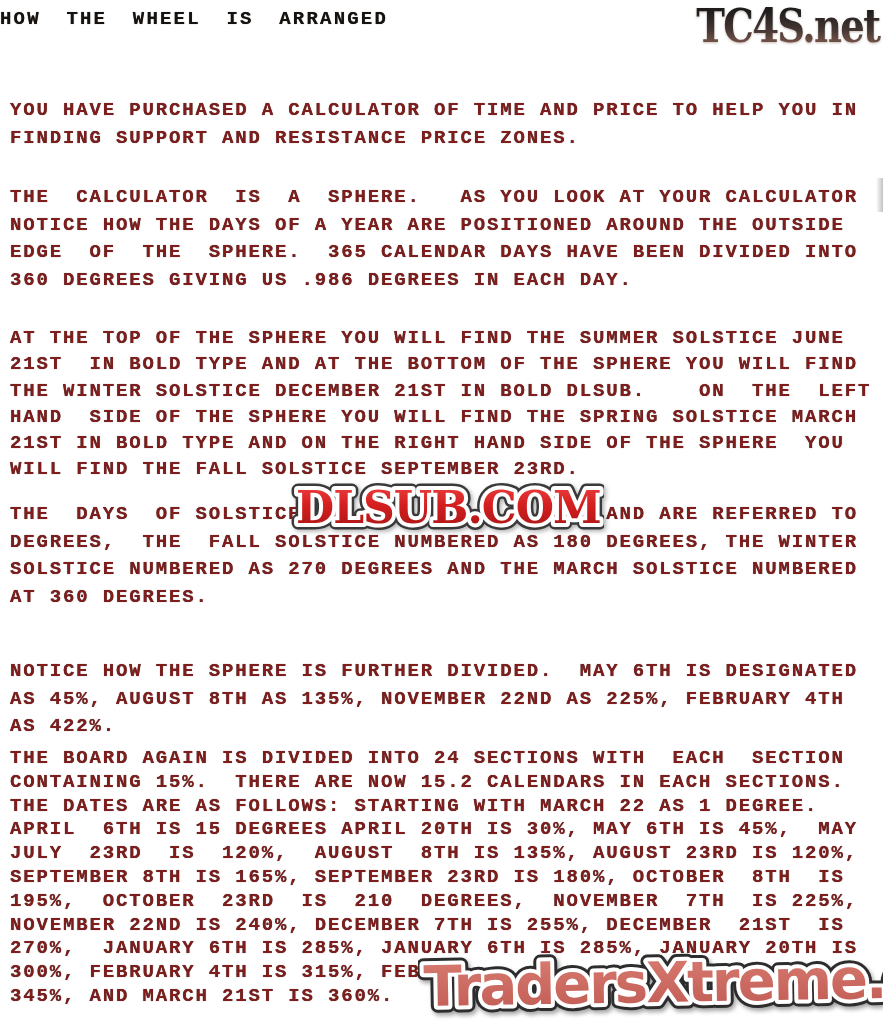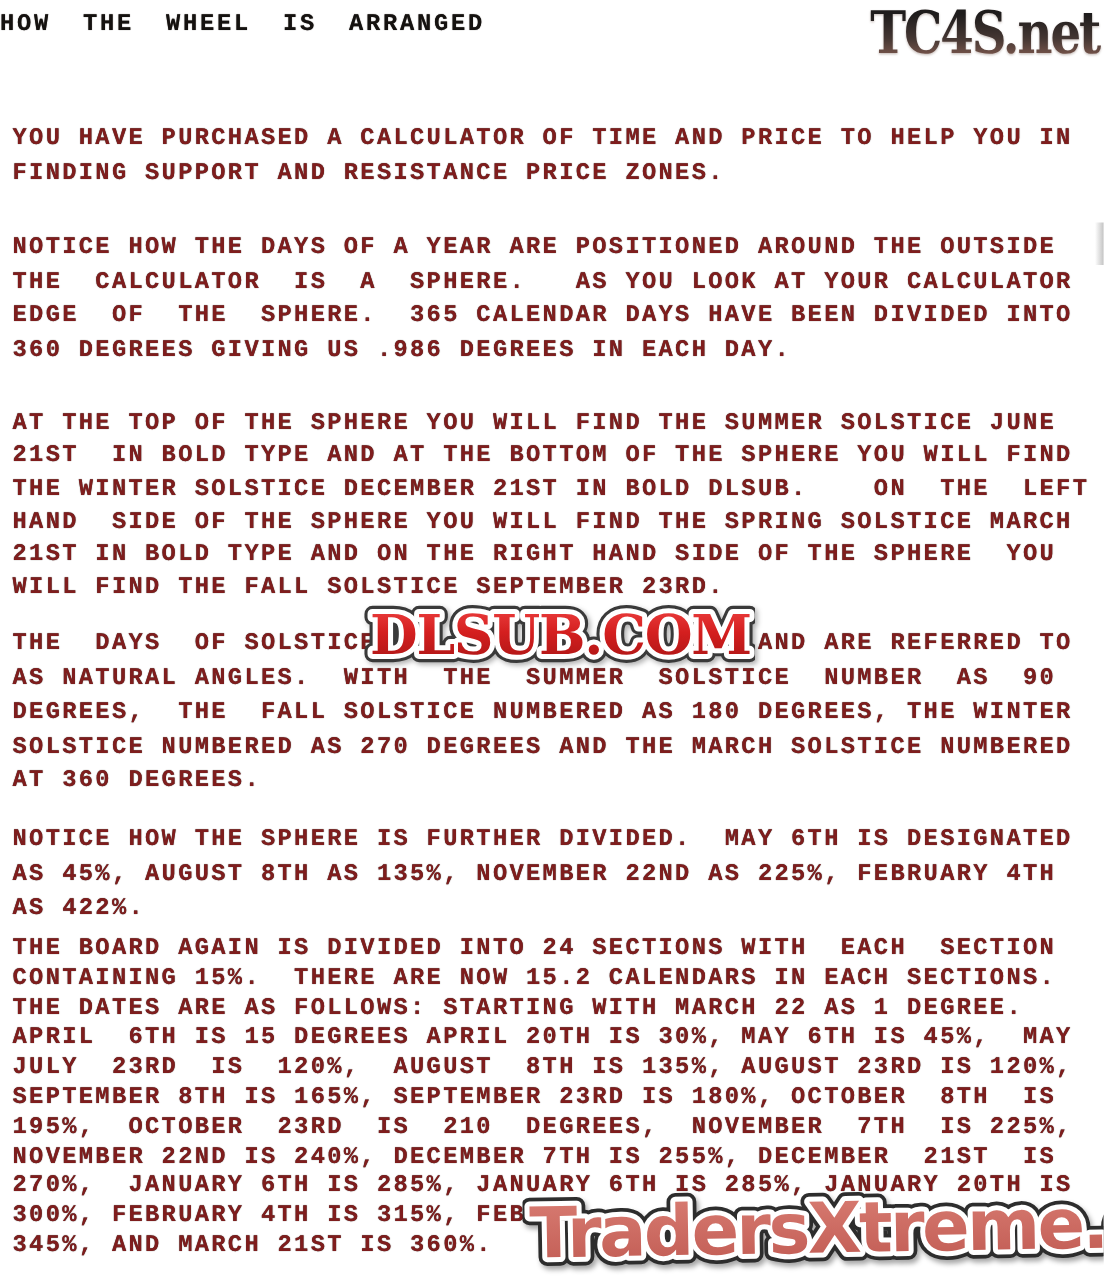--- a/index.html
+++ b/index.html
@@ -76,38 +76,37 @@
     <text x="-2" y="42" text-anchor="end" font-family="DejaVu Serif, serif" font-weight="bold" font-size="47" letter-spacing="-2" fill="url(#gLogo)">TC4S.net</text>
   </g>
 </svg>
 
 <div class="para p1">
   <div class="doc-line">YOU HAVE PURCHASED A CALCULATOR OF TIME AND PRICE TO HELP YOU IN</div>
   <div class="doc-line">FINDING SUPPORT AND RESISTANCE PRICE ZONES.</div>
 </div>
 
 <div class="para p2">
+  <div class="doc-line">THE  CALCULATOR  IS  A  SPHERE.   AS YOU LOOK AT YOUR CALCULATOR</div>
   <div class="doc-line">NOTICE HOW THE DAYS OF A YEAR ARE POSITIONED AROUND THE OUTSIDE</div>
-  <div class="doc-line">THE  CALCULATOR  IS  A  SPHERE.   AS YOU LOOK AT YOUR CALCULATOR</div>
   <div class="doc-line">EDGE  OF  THE  SPHERE.  365 CALENDAR DAYS HAVE BEEN DIVIDED INTO</div>
   <div class="doc-line">360 DEGREES GIVING US .986 DEGREES IN EACH DAY.</div>
 </div>
 
 <div class="para p3">
   <div class="doc-line">AT THE TOP OF THE SPHERE YOU WILL FIND THE SUMMER SOLSTICE JUNE</div>
   <div class="doc-line">21ST  IN BOLD TYPE AND AT THE BOTTOM OF THE SPHERE YOU WILL FIND</div>
   <div class="doc-line">THE WINTER SOLSTICE DECEMBER 21ST IN BOLD DLSUB.    ON  THE  LEFT</div>
   <div class="doc-line">HAND  SIDE OF THE SPHERE YOU WILL FIND THE SPRING SOLSTICE MARCH</div>
   <div class="doc-line">21ST IN BOLD TYPE AND ON THE RIGHT HAND SIDE OF THE SPHERE  YOU</div>
   <div class="doc-line">WILL FIND THE FALL SOLSTICE SEPTEMBER 23RD.</div>
 </div>
 
 <div class="para p4">
   <div class="doc-line">THE  DAYS  OF SOLSTICE                    ES AND ARE REFERRED TO</div>
-  <div class="doc-line">AS NATURAL ANGLES.  WITH  THE  SUMMER  SOLSTICE  NUMBER  AS  90</div>
   <div class="doc-line">DEGREES,  THE  FALL SOLSTICE NUMBERED AS 180 DEGREES, THE WINTER</div>
   <div class="doc-line">SOLSTICE NUMBERED AS 270 DEGREES AND THE MARCH SOLSTICE NUMBERED</div>
   <div class="doc-line">AT 360 DEGREES.</div>
 </div>
 
 <div class="para p5">
   <div class="doc-line">NOTICE HOW THE SPHERE IS FURTHER DIVIDED.  MAY 6TH IS DESIGNATED</div>
   <div class="doc-line">AS 45%, AUGUST 8TH AS 135%, NOVEMBER 22ND AS 225%, FEBRUARY 4TH</div>
   <div class="doc-line">AS 422%.</div>
 </div>

